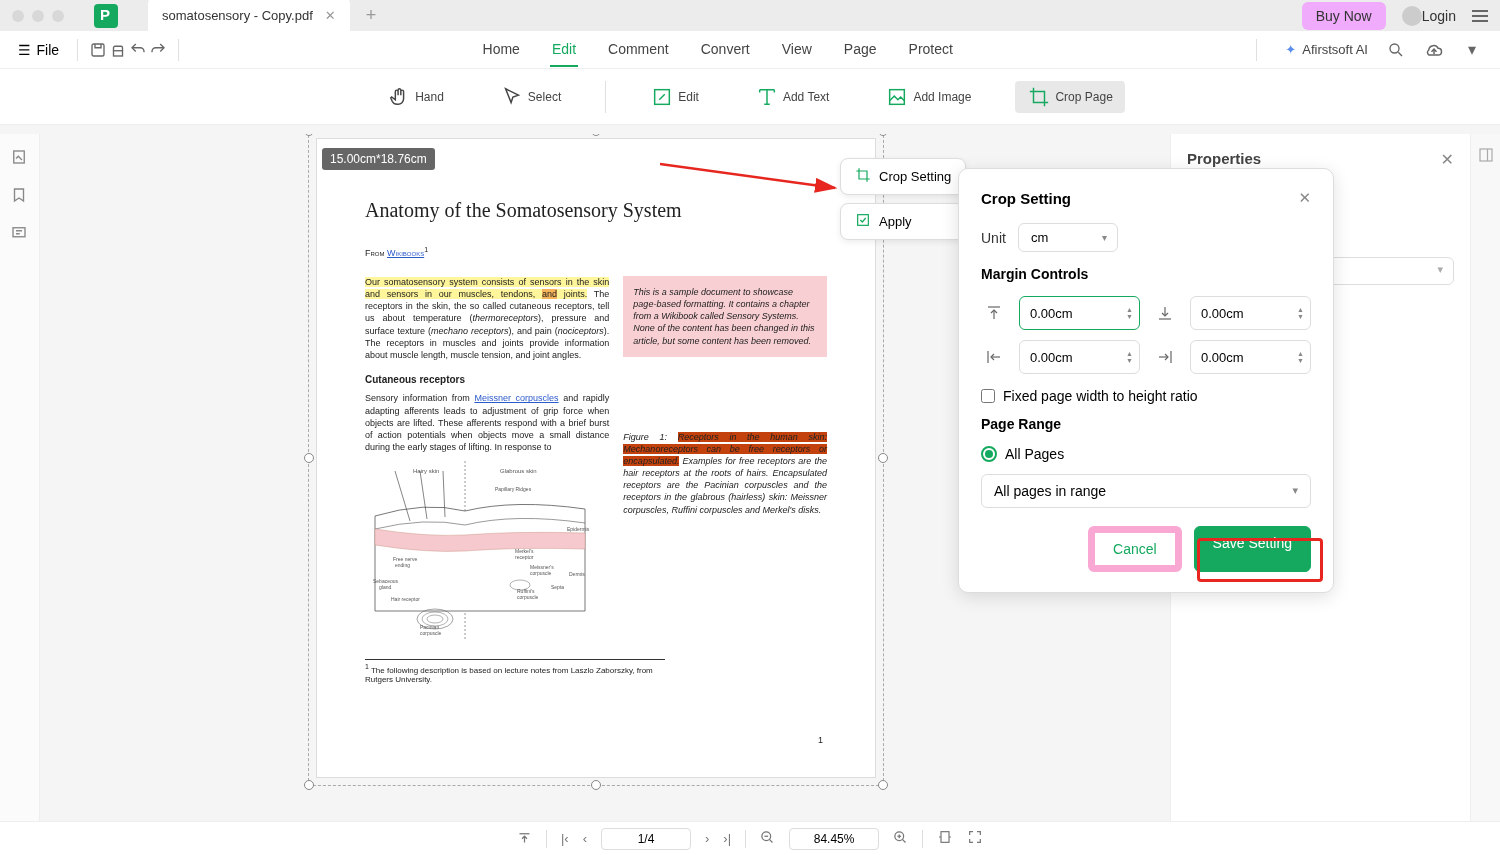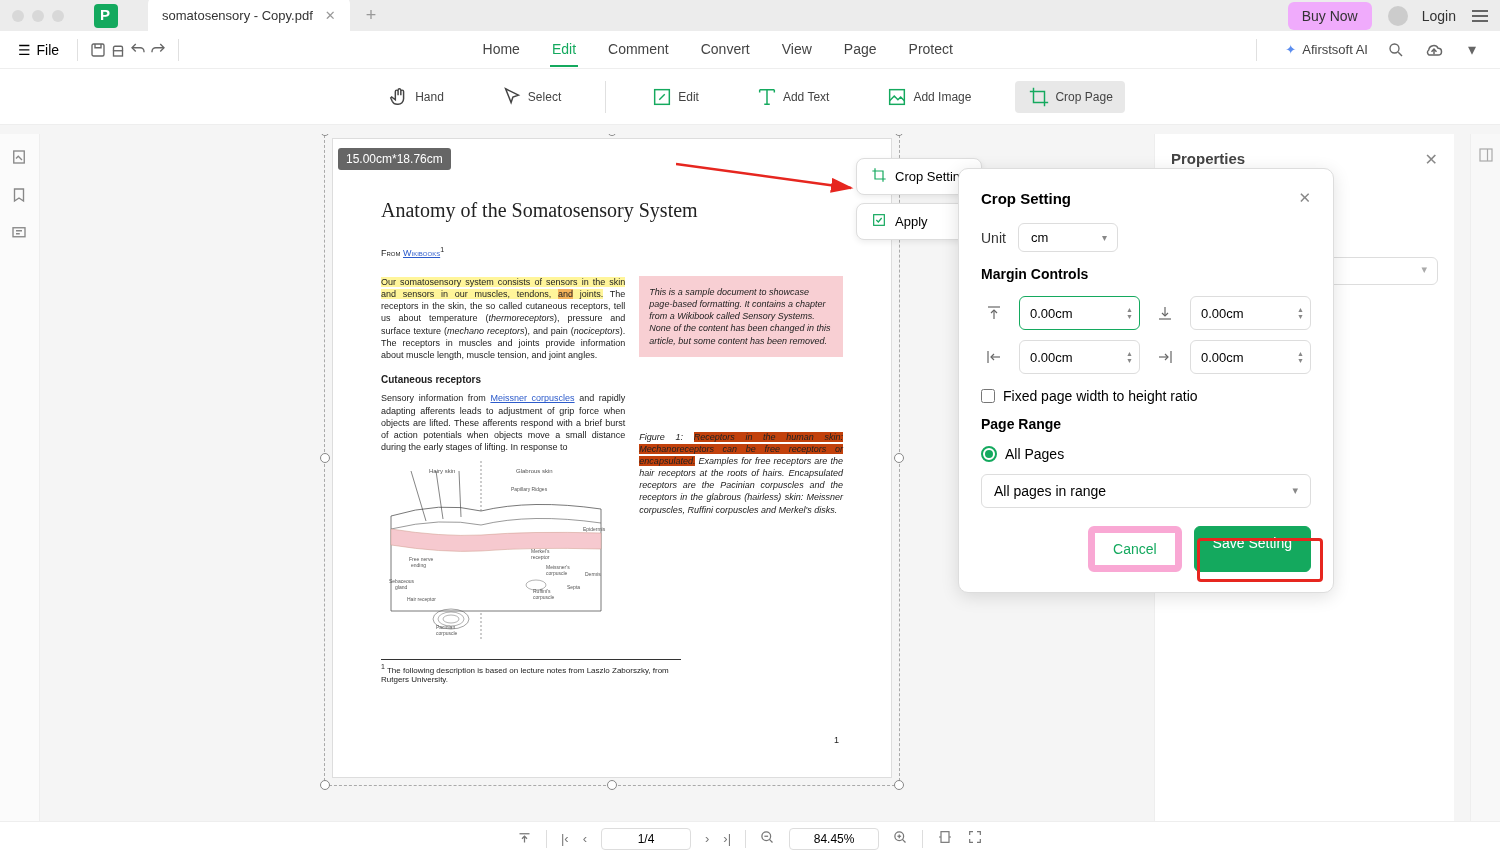--- a/index.html
+++ b/index.html
@@ -9,21 +9,21 @@
 .titlebar { height: 31px; background: #ececec; display: flex; align-items: center; padding: 0 12px; }
 .traffic-lights { display: flex; gap: 8px; margin-right: 30px; }
 .traffic-lights span { width: 12px; height: 12px; border-radius: 50%; background: #d8d8d8; }
 .logo { width: 24px; height: 24px; background: #14a95e; border-radius: 4px; margin-right: 30px; position: relative; }
 .logo::after { content: "P"; color: #fff; font-weight: bold; position: absolute; left: 6px; top: 2px; font-size: 15px; }
 .tab { background: #fff; height: 40px; display: flex; align-items: center; padding: 0 14px; border-top-left-radius: 8px; border-top-right-radius: 8px; gap: 12px; font-size: 13px; color: #333; }
 .tab .close { color: #999; cursor: pointer; }
 .new-tab { margin-left: 16px; color: #999; font-size: 18px; cursor: pointer; }
 .titlebar-right { margin-left: auto; display: flex; align-items: center; gap: 16px; }
 .buy-now { background: #f0abfc; color: #333; padding: 6px 14px; border-radius: 6px; font-size: 14px; font-weight: 500; cursor: pointer; }
-.login { display: flex; align-items: center; gap: 14px; font-size: 14px; color: #333; }
+.login { display: flex; align-items: center; gap: 0; font-size: 14px; color: #333; }
 .login .avatar { width: 20px; height: 20px; border-radius: 50%; background: #ccc; }
 .hamburger { display: flex; flex-direction: column; gap: 3px; cursor: pointer; }
 .hamburger span { width: 16px; height: 2px; background: #666; }
 
 
 .menubar { height: 38px; background: #fff; display: flex; align-items: center; padding: 0 18px; border-bottom: 1px solid #eee; }
 .file-btn { display: flex; align-items: center; gap: 6px; font-size: 14px; margin-right: 8px; }
 .menu-sep { width: 1px; height: 22px; background: #e0e0e0; margin: 0 10px; }
 .menu-icon { width: 20px; height: 20px; display: flex; align-items: center; justify-content: center; color: #666; cursor: pointer; }
 .menu-center { margin: 0 auto; display: flex; gap: 28px; }
@@ -35,21 +35,21 @@
 .cloud { color: #666; }
 
 
 .toolbar { height: 56px; background: #fff; display: flex; align-items: center; justify-content: center; gap: 32px; border-bottom: 1px solid #eee; }
 .tool { display: flex; flex-direction: row; align-items: center; gap: 4px; font-size: 12px; color: #444; padding: 4px 12px; cursor: pointer; border-radius: 4px; }
 .tool.active { background: #e8e8e8; }
 .tool-icon { width: 24px; height: 24px; display: flex; align-items: center; justify-content: center; }
 .tool-sep { width: 1px; height: 32px; background: #e0e0e0; }
 
 
-.main { position: absolute; top: 134px; left: 0; right: 0; bottom: 34px; display: flex; gap: 16px; }
+.main { position: absolute; top: 134px; left: 0; right: 0; bottom: 34px; display: flex; }
 .left-sidebar { width: 40px; background: #fbfbfb; border-right: 1px solid #eee; display: flex; flex-direction: column; align-items: center; padding-top: 14px; gap: 18px; }
 .left-sidebar .sb-icon { width: 20px; height: 20px; color: #888; cursor: pointer; }
 .canvas-area { flex: 1; background: #f5f5f5; position: relative; overflow: hidden; }
 
 
 .doc-wrapper { position: absolute; left: 276px; top: 4px; width: 560px; height: 640px; }
 .crop-overlay { position: absolute; left: -8px; top: -8px; right: -8px; bottom: -8px; border: 1px dashed #aaa; }
 .crop-handle { width: 10px; height: 10px; background: #fff; border: 1px solid #888; border-radius: 50%; position: absolute; }
 .crop-handle.tl { top: -5px; left: -5px; }
 .crop-handle.tm { top: -5px; left: 50%; transform: translateX(-50%); }

